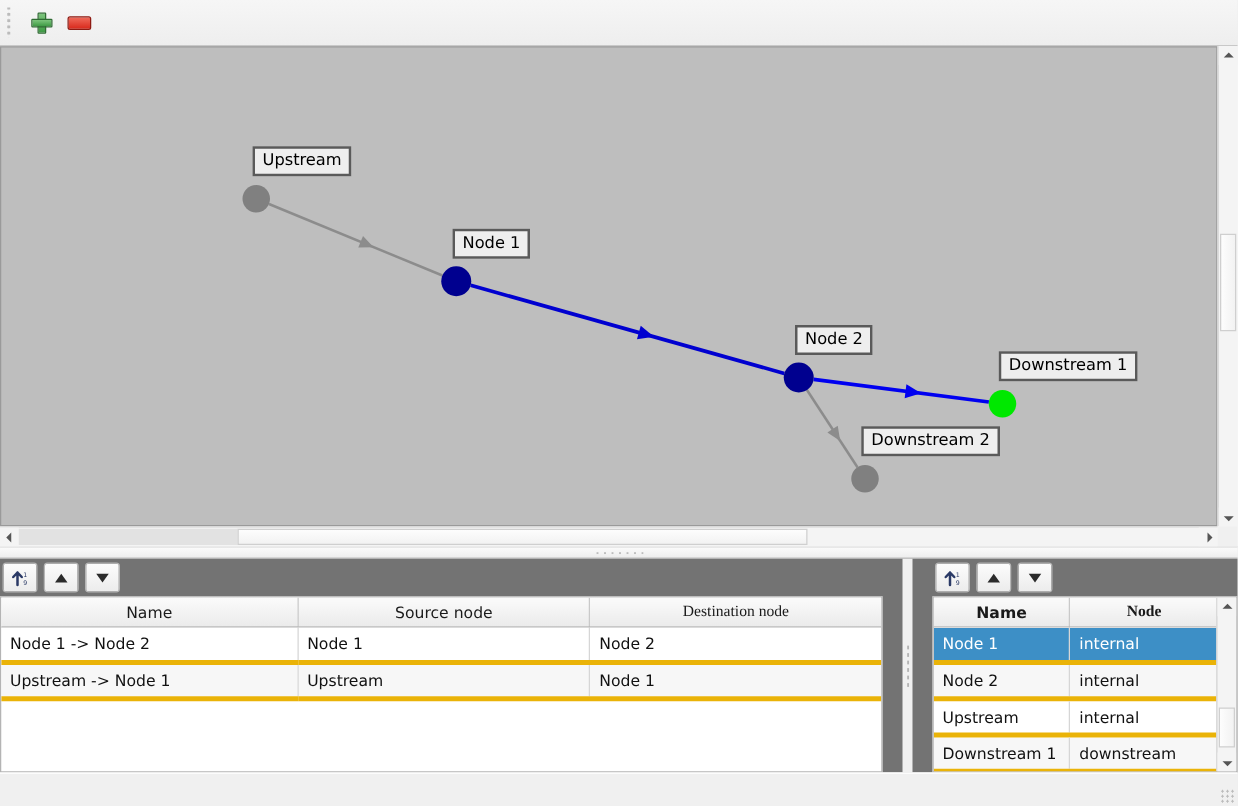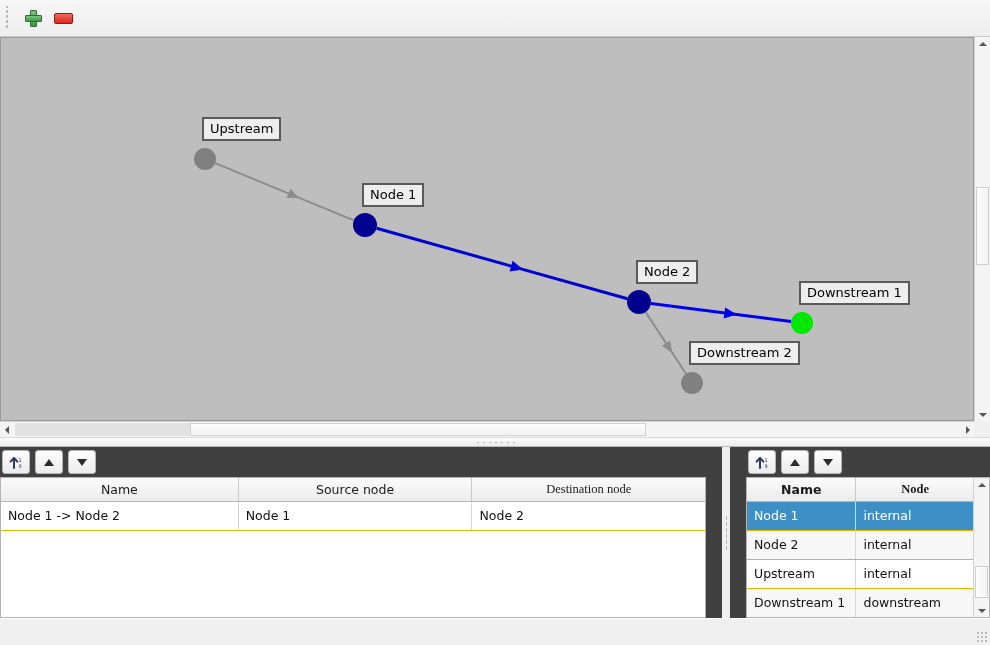--- a/index.html
+++ b/index.html
@@ -196,21 +196,21 @@
     width: 40px; height: 3px;
     background-image: radial-gradient(#b0b0b0 0.8px, transparent 1px);
     background-size: 6px 3px;
   }
 
   
   .panes {
     flex: 1;
     display: flex;
     min-height: 0;
-    background: #404040;
+    background: #737373;
     gap: 16px;
   }
   .pane {
     display: flex;
     flex-direction: column;
     min-width: 0;
     min-height: 0;
   }
   .pane-left  { width: 706px; }
   .pane-right { flex: 1; }
@@ -294,21 +294,21 @@
     height: 23px;
     padding: 0;
     text-align: center;
     color: #1a1a1a;
     box-sizing: border-box;
   }
   thead th:last-child { border-right: none; font-family: Liberation Serif, serif; }
   table.bold-head thead th { font-weight: bold; }
   tbody td {
     border-right: 1px solid #d6d6d6;
-    border-bottom: 1px solid #eab308;
+    border-bottom: 4px solid #eab308;
     height: 29px;
     padding: 0 0 0 7px;
     font-size: 12.5px;
     color: #111;
     overflow: hidden;
     white-space: nowrap;
     text-overflow: ellipsis;
     box-sizing: border-box;
   }
   tbody td:last-child { border-right: none; }
@@ -437,20 +437,25 @@
                   <th>Source node</th>
                   <th>Destination node</th>
                 </tr>
             </thead>
             <tbody id="edges-body">
                 <tr>
                   <td>Node 1 -&gt; Node 2</td>
                   <td>Node 1</td>
                   <td>Node 2</td>
                 </tr>
+                <tr>
+                  <td>Upstream -&gt; Node 1</td>
+                  <td>Upstream</td>
+                  <td>Node 1</td>
+                </tr>
               </tbody>
           </table>
         </div>
       </div>
     </div>
 
     <div class="v-splitter">
       <div class="dots"></div>
     </div>
 

